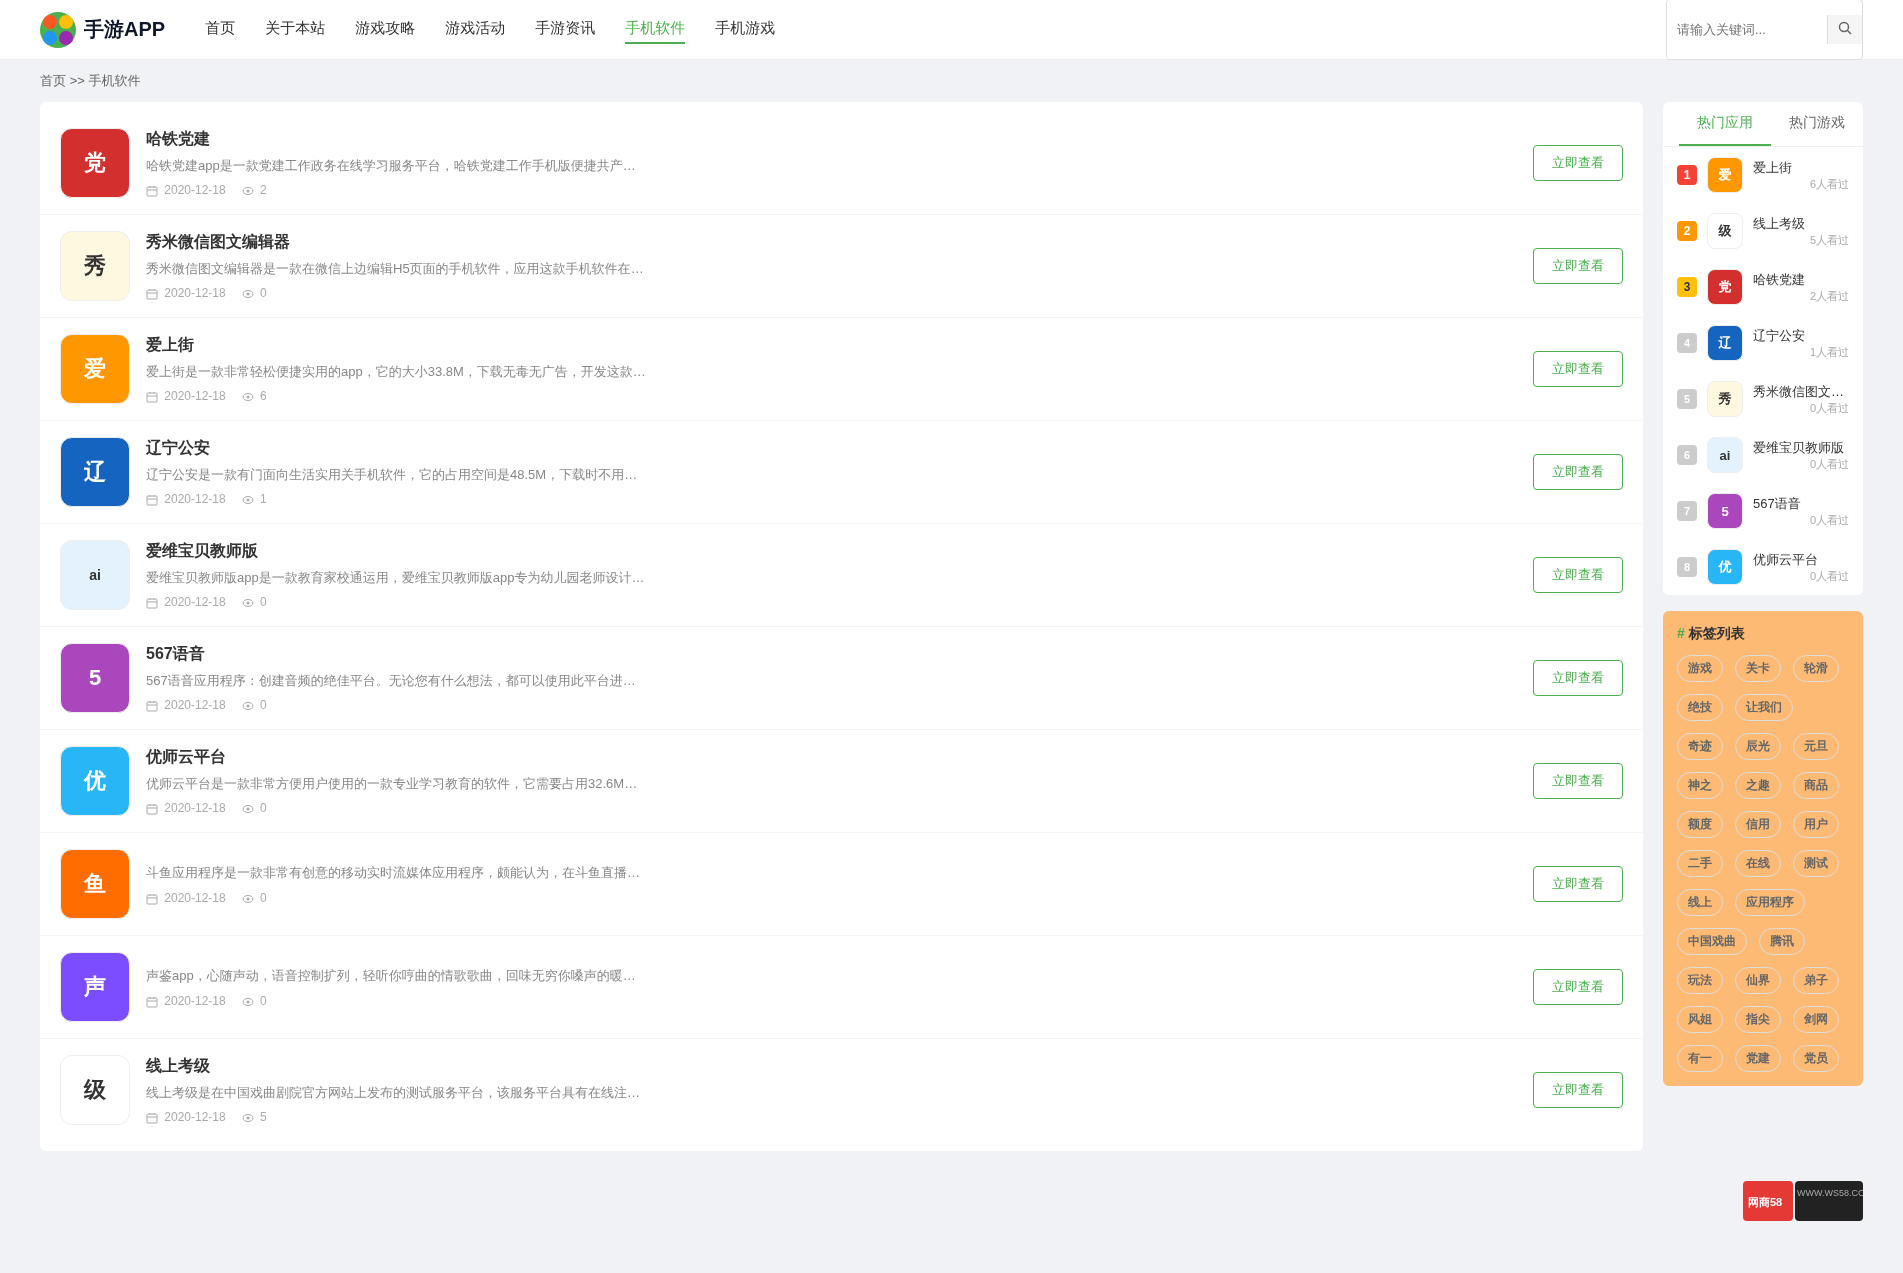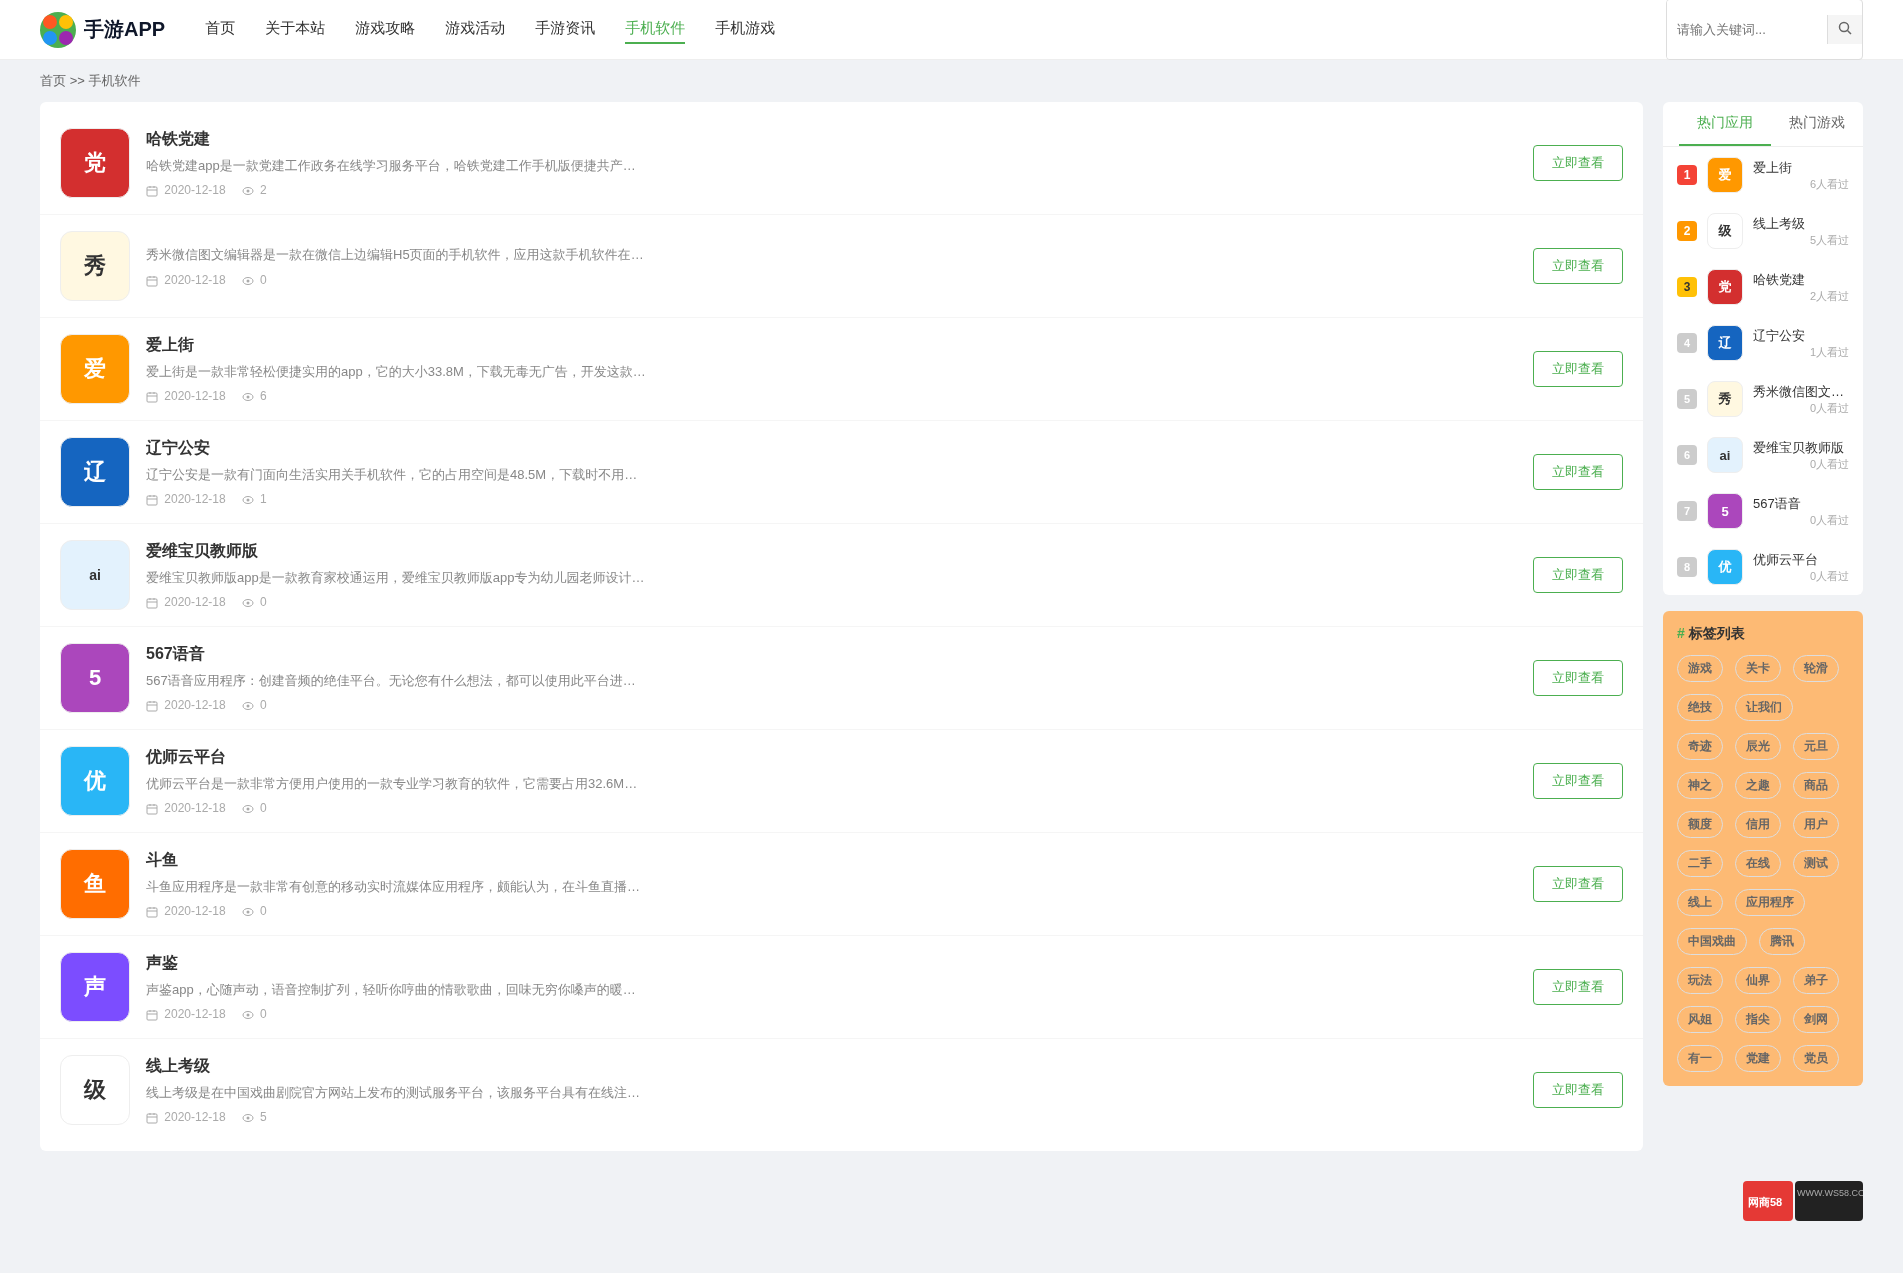--- a/index.html
+++ b/index.html
@@ -134,20 +134,21 @@
     </div>
     <div class="app-btn">
       <button class="btn-view">立即查看</button>
     </div>
   </div>
       <div class="app-item">
     <div class="app-icon" style="background:#fff8e1; color:#333; font-weight:bold; font-size:22px; border:1px solid #eee;">
       秀
     </div>
     <div class="app-info">
+      <div class="app-name">秀米微信图文编辑器</div>
       <div class="app-desc">秀米微信图文编辑器是一款在微信上边编辑H5页面的手机软件，应用这款手机软件在安装以后就可以立即应用这...</div>
       <div class="app-meta">
         <span>
           <svg width="12" height="12" viewBox="0 0 12 12" style="vertical-align:middle;margin-right:3px">
             <rect x="1" y="2" width="10" height="9" rx="1" stroke="#aaa" stroke-width="1" fill="none"></rect>
             <line x1="1" y1="5" x2="11" y2="5" stroke="#aaa" stroke-width="1"></line>
             <line x1="4" y1="1" x2="4" y2="3" stroke="#aaa" stroke-width="1"></line>
             <line x1="8" y1="1" x2="8" y2="3" stroke="#aaa" stroke-width="1"></line>
           </svg>
           2020-12-18
@@ -313,21 +314,20 @@
     </div>
     <div class="app-btn">
       <button class="btn-view">立即查看</button>
     </div>
   </div>
       <div class="app-item">
     <div class="app-icon" style="background:#ff6d00; color:#fff; font-weight:bold; font-size:22px; border:1px solid #eee;">
       鱼
     </div>
     <div class="app-info">
-      <div class="app-name">斗鱼</div>
       <div class="app-desc">斗鱼应用程序是一款非常有创意的移动实时流媒体应用程序，颇能认为，在斗鱼直播应用中，您的朋友可以观看...</div>
       <div class="app-meta">
         <span>
           <svg width="12" height="12" viewBox="0 0 12 12" style="vertical-align:middle;margin-right:3px">
             <rect x="1" y="2" width="10" height="9" rx="1" stroke="#aaa" stroke-width="1" fill="none"></rect>
             <line x1="1" y1="5" x2="11" y2="5" stroke="#aaa" stroke-width="1"></line>
             <line x1="4" y1="1" x2="4" y2="3" stroke="#aaa" stroke-width="1"></line>
             <line x1="8" y1="1" x2="8" y2="3" stroke="#aaa" stroke-width="1"></line>
           </svg>
           2020-12-18
@@ -343,21 +343,20 @@
     </div>
     <div class="app-btn">
       <button class="btn-view">立即查看</button>
     </div>
   </div>
       <div class="app-item">
     <div class="app-icon" style="background:#7c4dff; color:#fff; font-weight:bold; font-size:22px; border:1px solid #eee;">
       声
     </div>
     <div class="app-info">
-      <div class="app-name">声鉴</div>
       <div class="app-desc">声鉴app，心随声动，语音控制扩列，轻听你哼曲的情歌歌曲，回味无穷你嗓声的暖心情活，有时候激气蛋横蠢...</div>
       <div class="app-meta">
         <span>
           <svg width="12" height="12" viewBox="0 0 12 12" style="vertical-align:middle;margin-right:3px">
             <rect x="1" y="2" width="10" height="9" rx="1" stroke="#aaa" stroke-width="1" fill="none"></rect>
             <line x1="1" y1="5" x2="11" y2="5" stroke="#aaa" stroke-width="1"></line>
             <line x1="4" y1="1" x2="4" y2="3" stroke="#aaa" stroke-width="1"></line>
             <line x1="8" y1="1" x2="8" y2="3" stroke="#aaa" stroke-width="1"></line>
           </svg>
           2020-12-18

